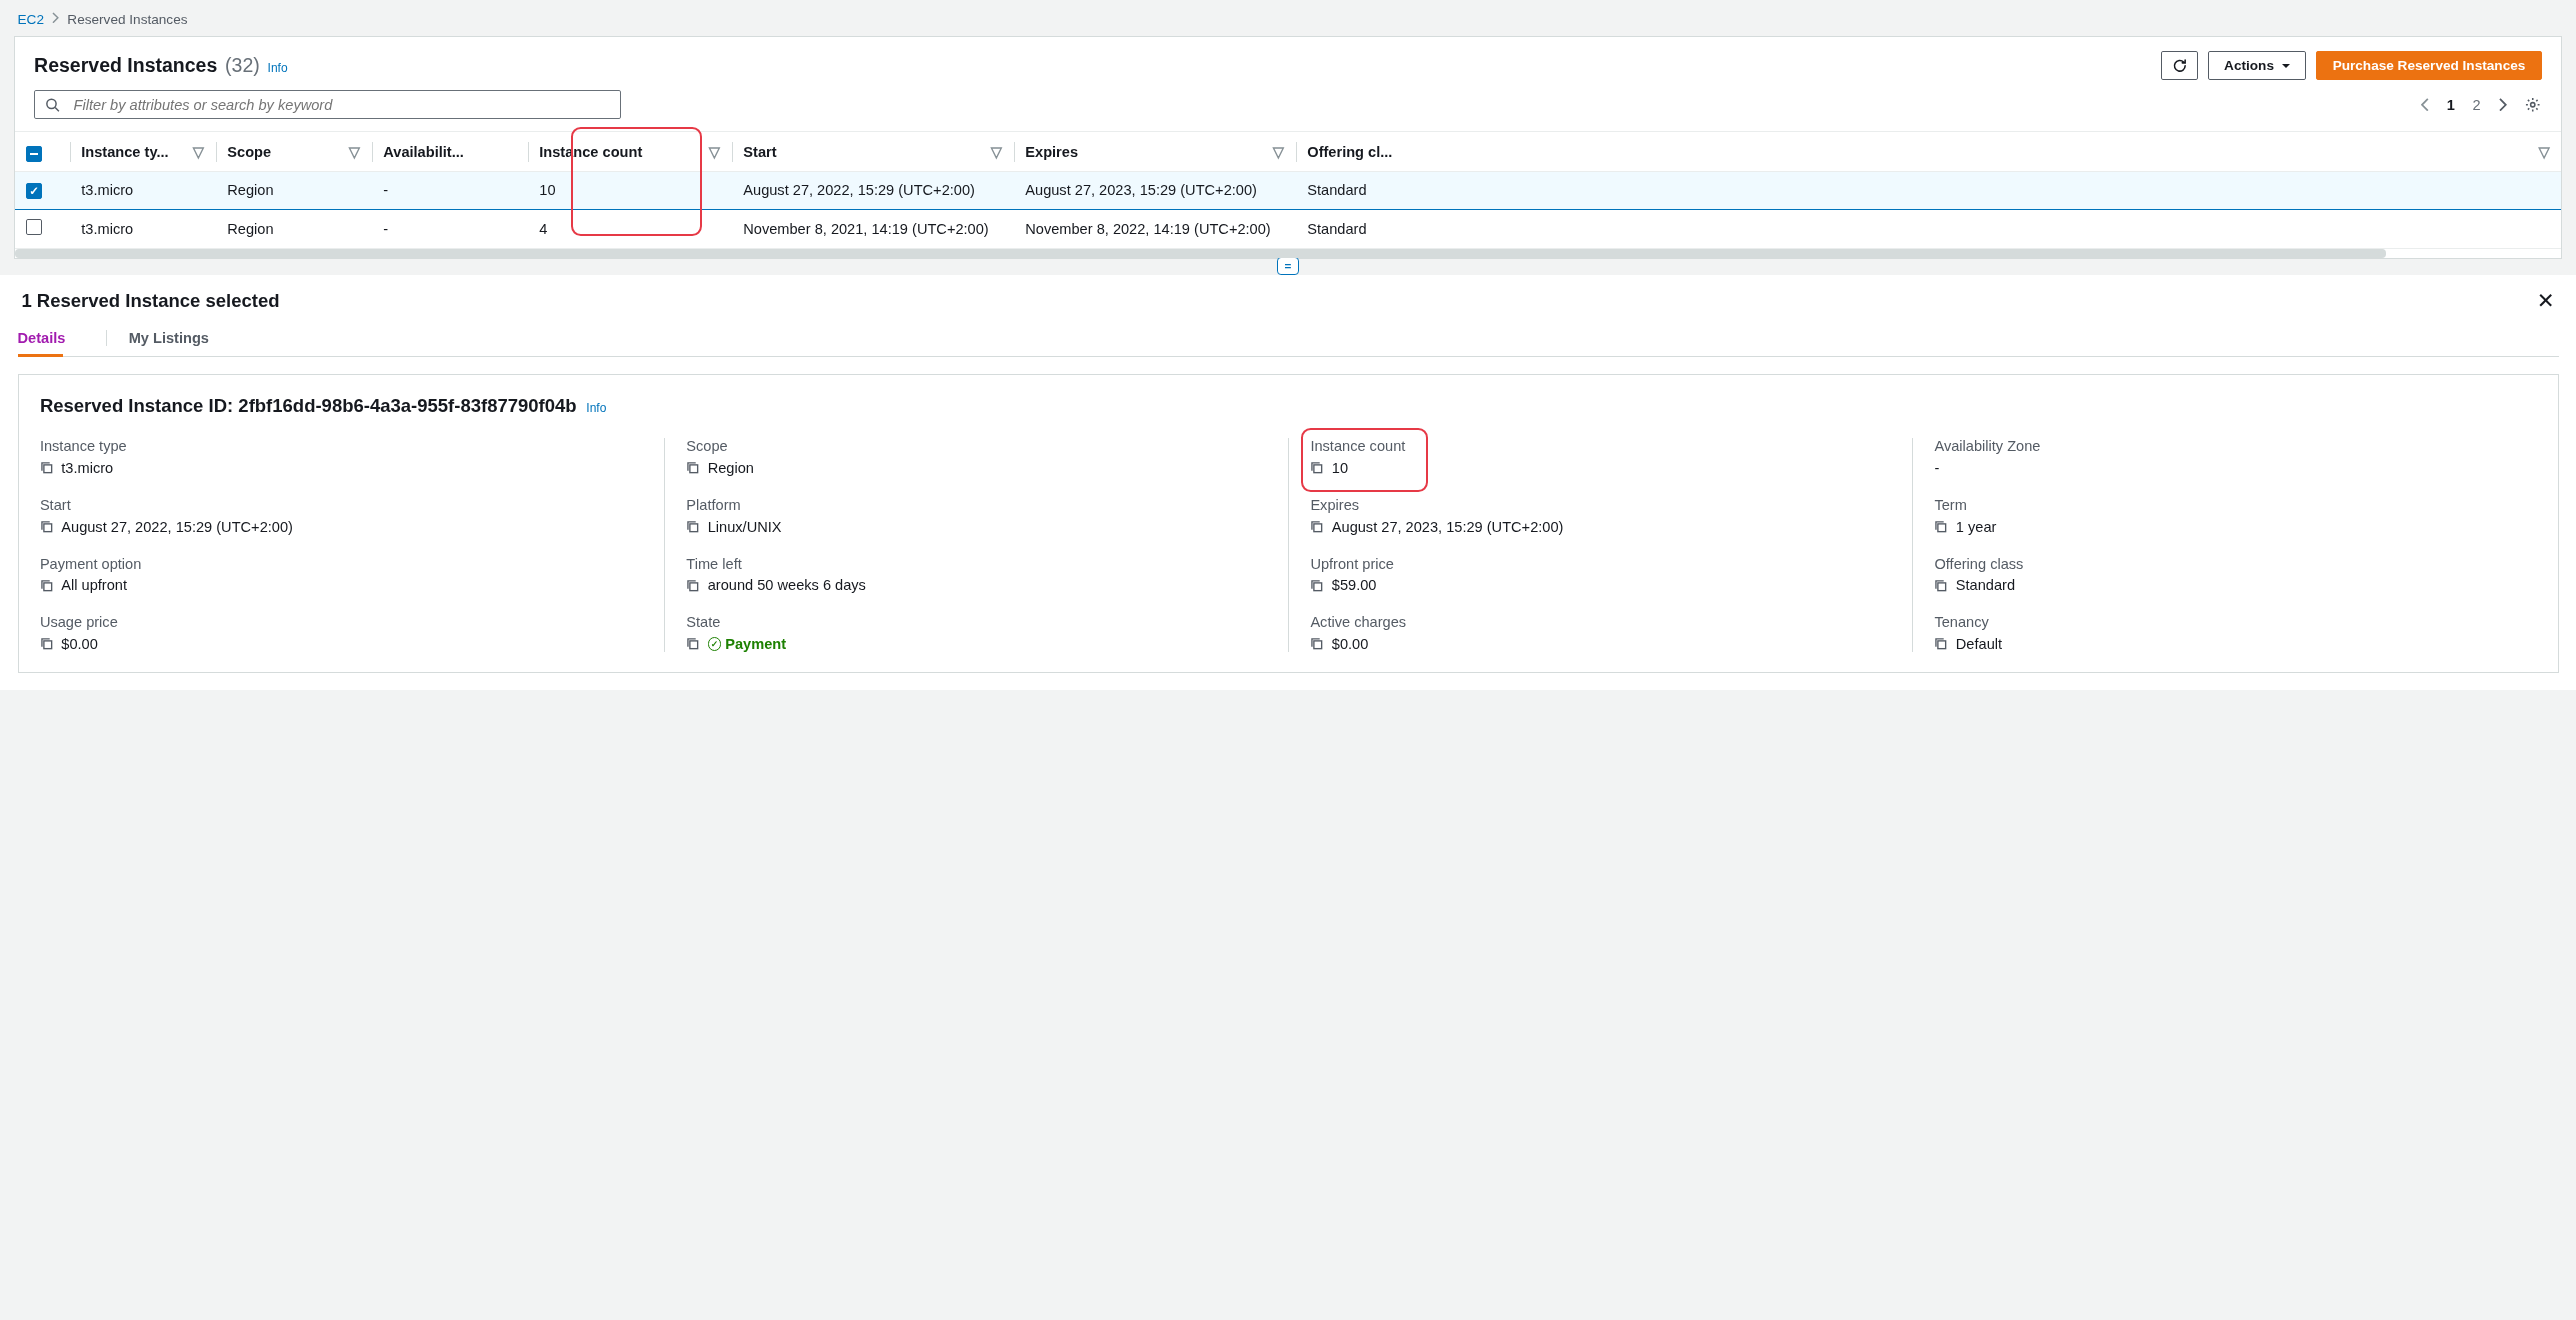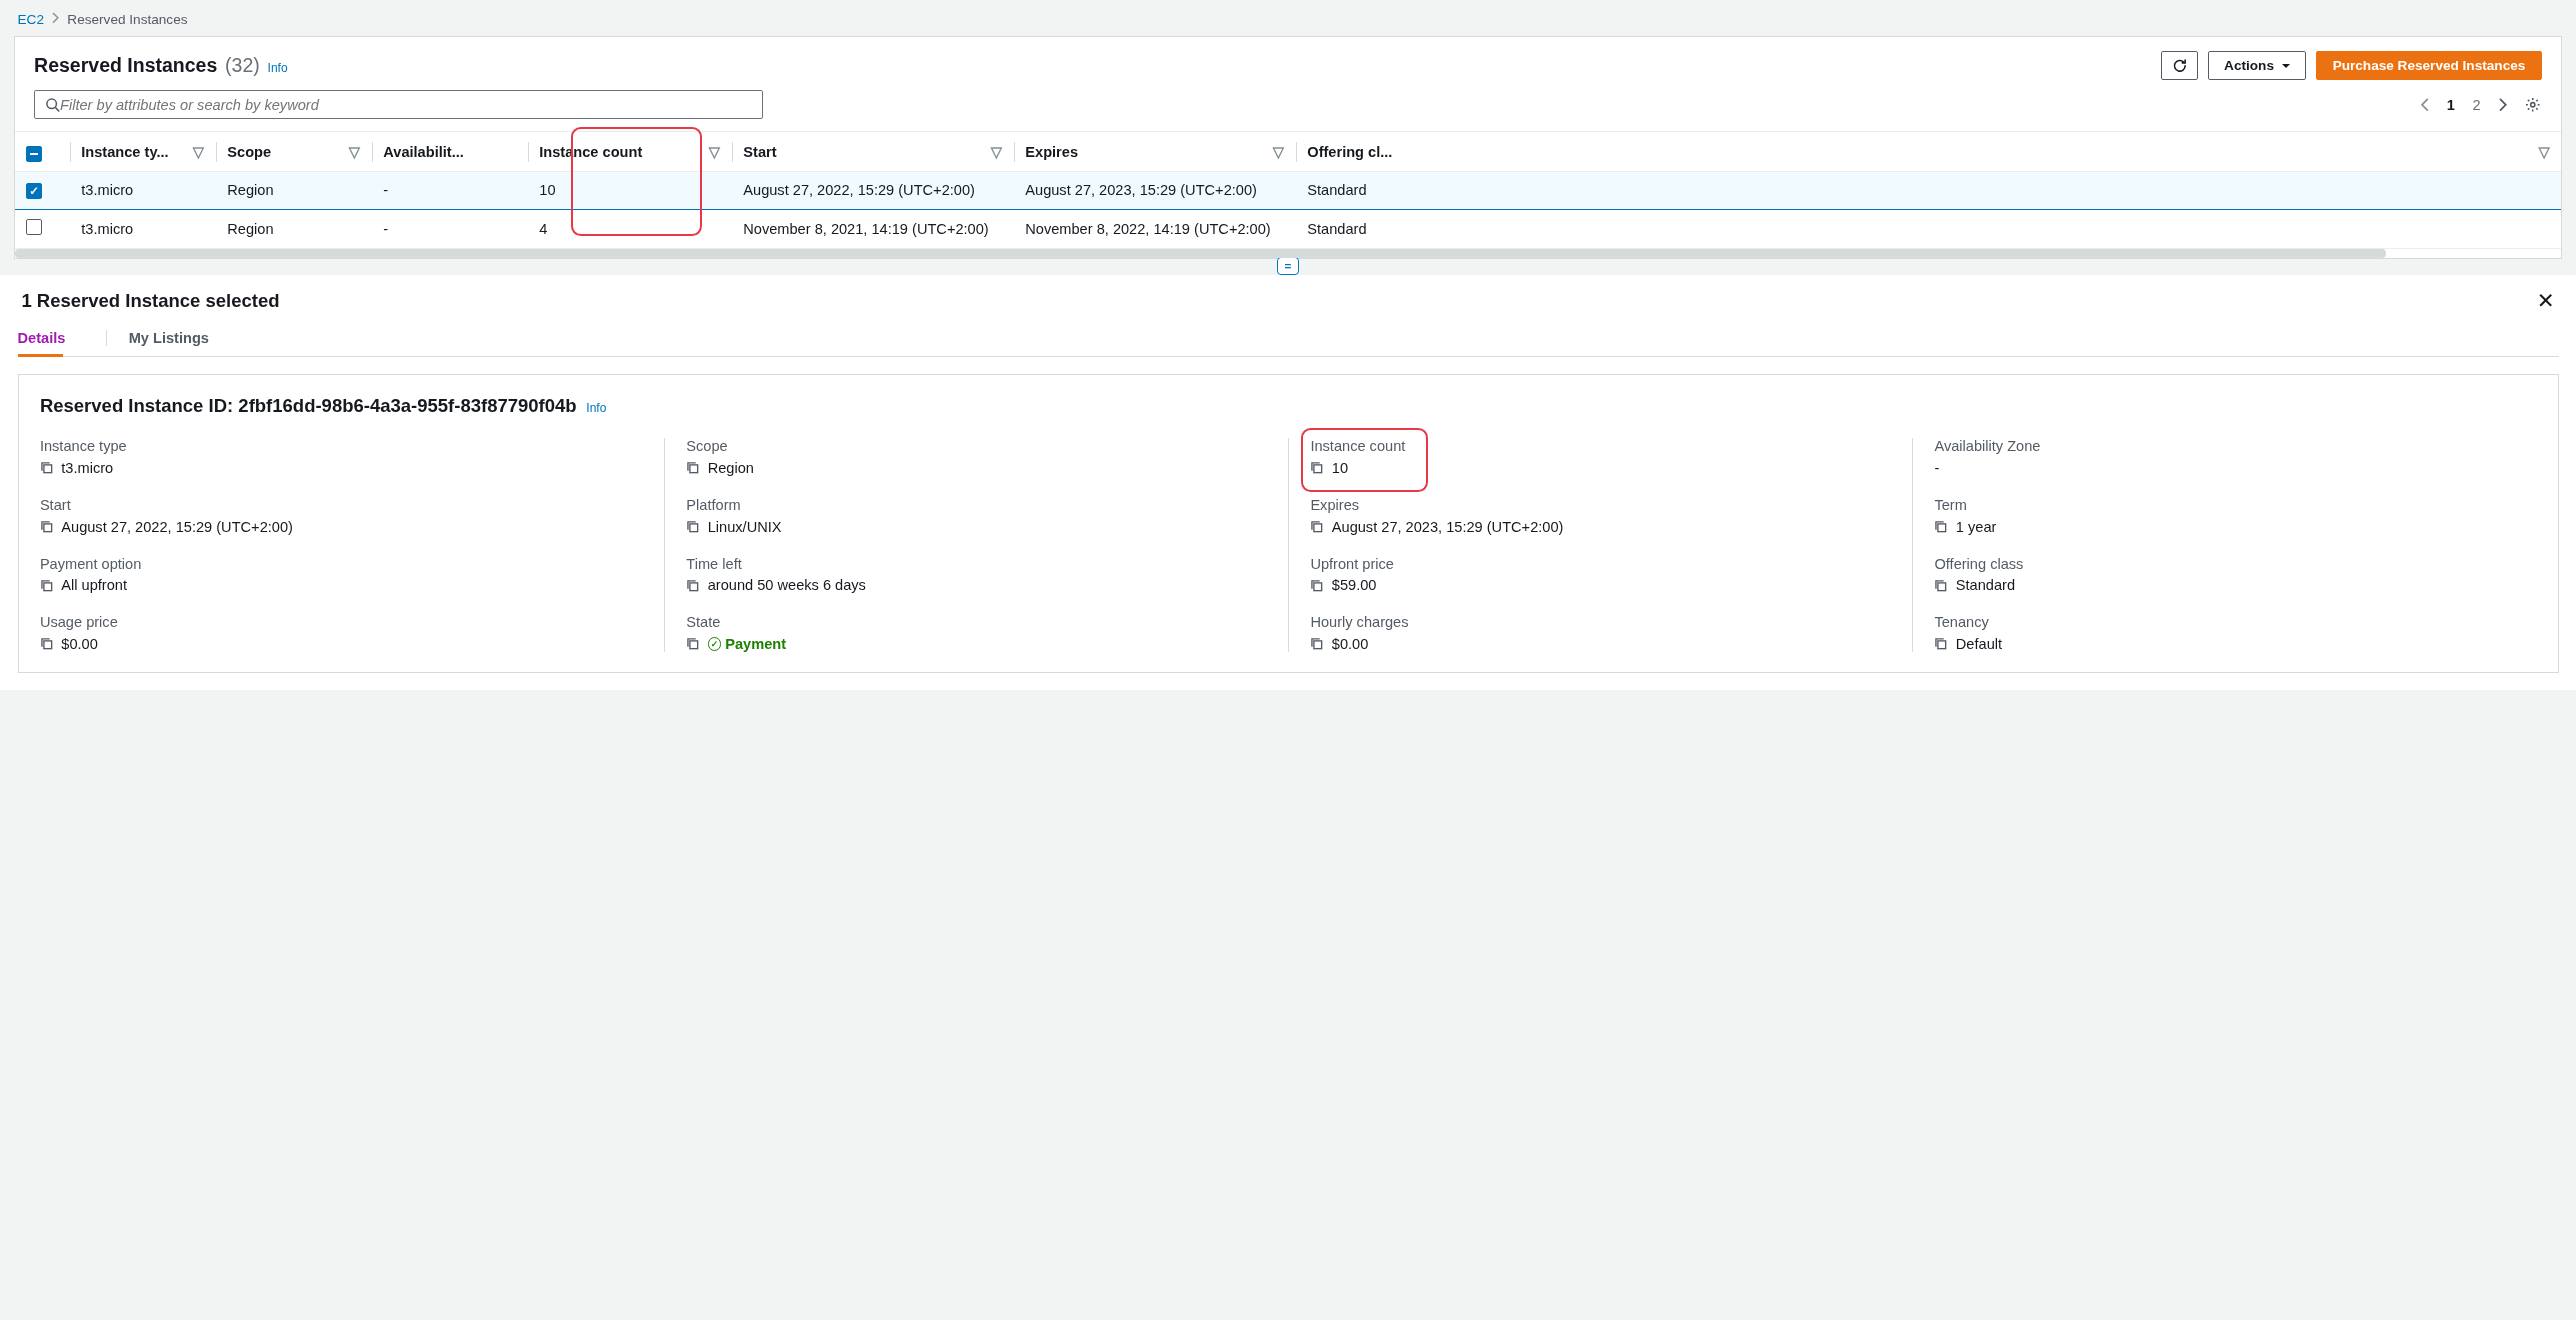--- a/index.html
+++ b/index.html
@@ -70,23 +70,23 @@
 .search-row {
   display: flex;
   align-items: center;
   justify-content: space-between;
   padding: 3.9px 19.5px 11.7px;
 }
 .search-box {
   display: flex;
   border: 1px solid #687078;
   border-radius: 1.9px;
-  width: 729px;
+  width: 587px;
   padding: 5.8px 9.7px;
-  gap: 0;
+  gap: 14px;
 }
 .search-box input {
   border: none;
   outline: none;
   width: 100%;
   font-size: 14.6px;
   font-style: italic;
   color: #687078;
 }
 .pager { display: flex; align-items: center; gap: 17.5px; }
@@ -583,21 +583,21 @@
               <span class="copy-icon">
                 <svg width="13.6" height="13.6" viewBox="0 0 14 14">
                   <rect x="4" y="4" width="8" height="8" stroke="#545b64" stroke-width="1.4" fill="none"></rect>
                   <path d="M2 10V2h8" stroke="#545b64" stroke-width="1.4" fill="none"></path>
                 </svg>
               </span>
               <span>$59.00</span>
             </div>
         </div>
         <div class="field">
-          <div class="lbl">Hourly charges</div>
+          <div class="lbl">Active charges</div>
           <div class="val">
               <span class="copy-icon">
                 <svg width="13.6" height="13.6" viewBox="0 0 14 14">
                   <rect x="4" y="4" width="8" height="8" stroke="#545b64" stroke-width="1.4" fill="none"></rect>
                   <path d="M2 10V2h8" stroke="#545b64" stroke-width="1.4" fill="none"></path>
                 </svg>
               </span>
               <span>$0.00</span>
             </div>
         </div>

